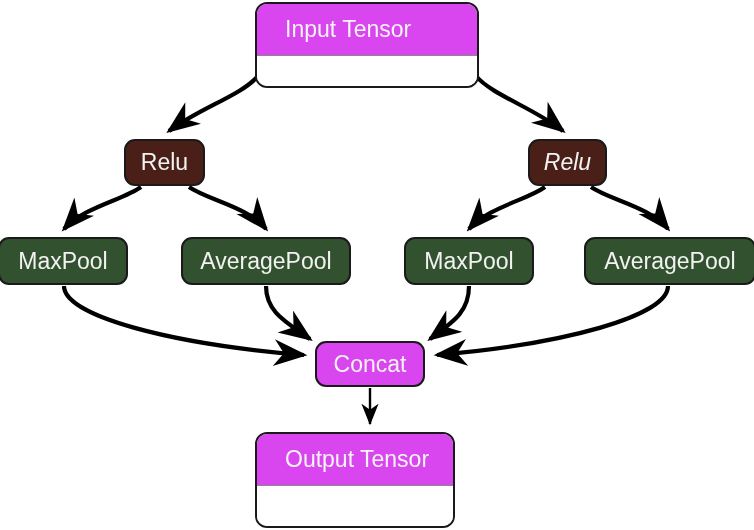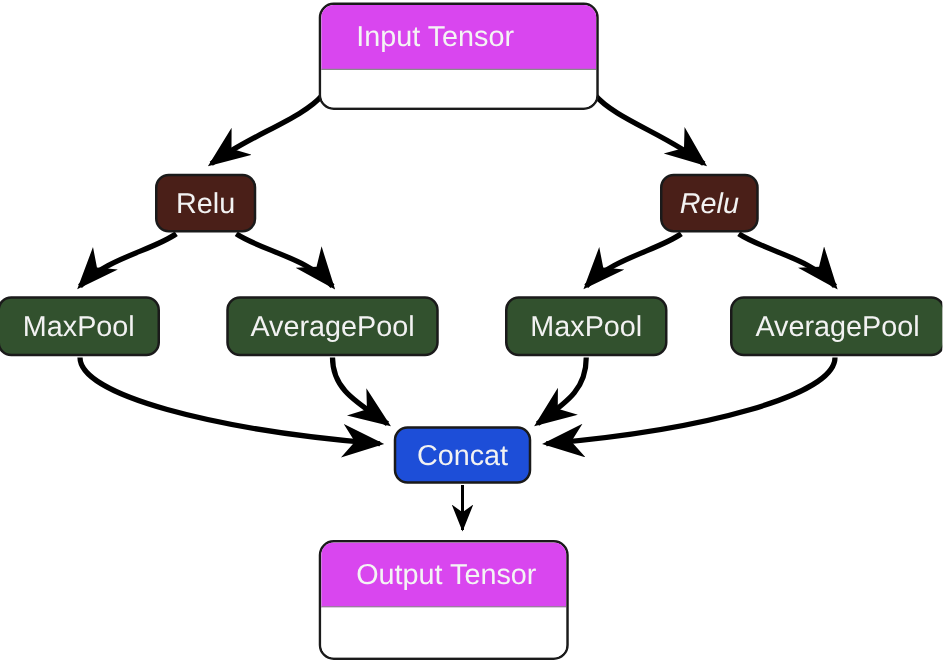--- a/index.html
+++ b/index.html
@@ -130,21 +130,21 @@
   </div>
 
   <div class="node node-op" style="left: 404px; top: 237px; width: 130px; height: 48px; border-color: rgb(26, 26, 26); background: rgb(50, 81, 46);">
     <span class="node-label" style="color: rgb(242, 242, 242);">MaxPool</span>
   </div>
 
   <div class="node node-op" style="left: 584px; top: 237px; width: 172px; height: 48px; border-color: rgb(26, 26, 26); background: rgb(50, 81, 46);">
     <span class="node-label" style="color: rgb(242, 242, 242);">AveragePool</span>
   </div>
 
-  <div class="node node-op" style="left: 315px; top: 341px; width: 110px; height: 46px; border-color: rgb(26, 26, 26); background: #1d4ed8;">
+  <div class="node node-op" style="left: 315px; top: 341px; width: 110px; height: 46px; border-color: rgb(26, 26, 26); background: #d946ef;">
     <span class="node-label" style="color: rgb(242, 242, 242);">Concat</span>
   </div>
 
   <div class="node node-tensor" style="left: 255px; top: 432px; width: 200px; height: 96px; border-color: rgb(26, 26, 26);">
     <div class="tensor-header">
       <span class="node-label">Output Tensor</span>
     </div>
     <div class="tensor-body"></div>
   </div>
 

